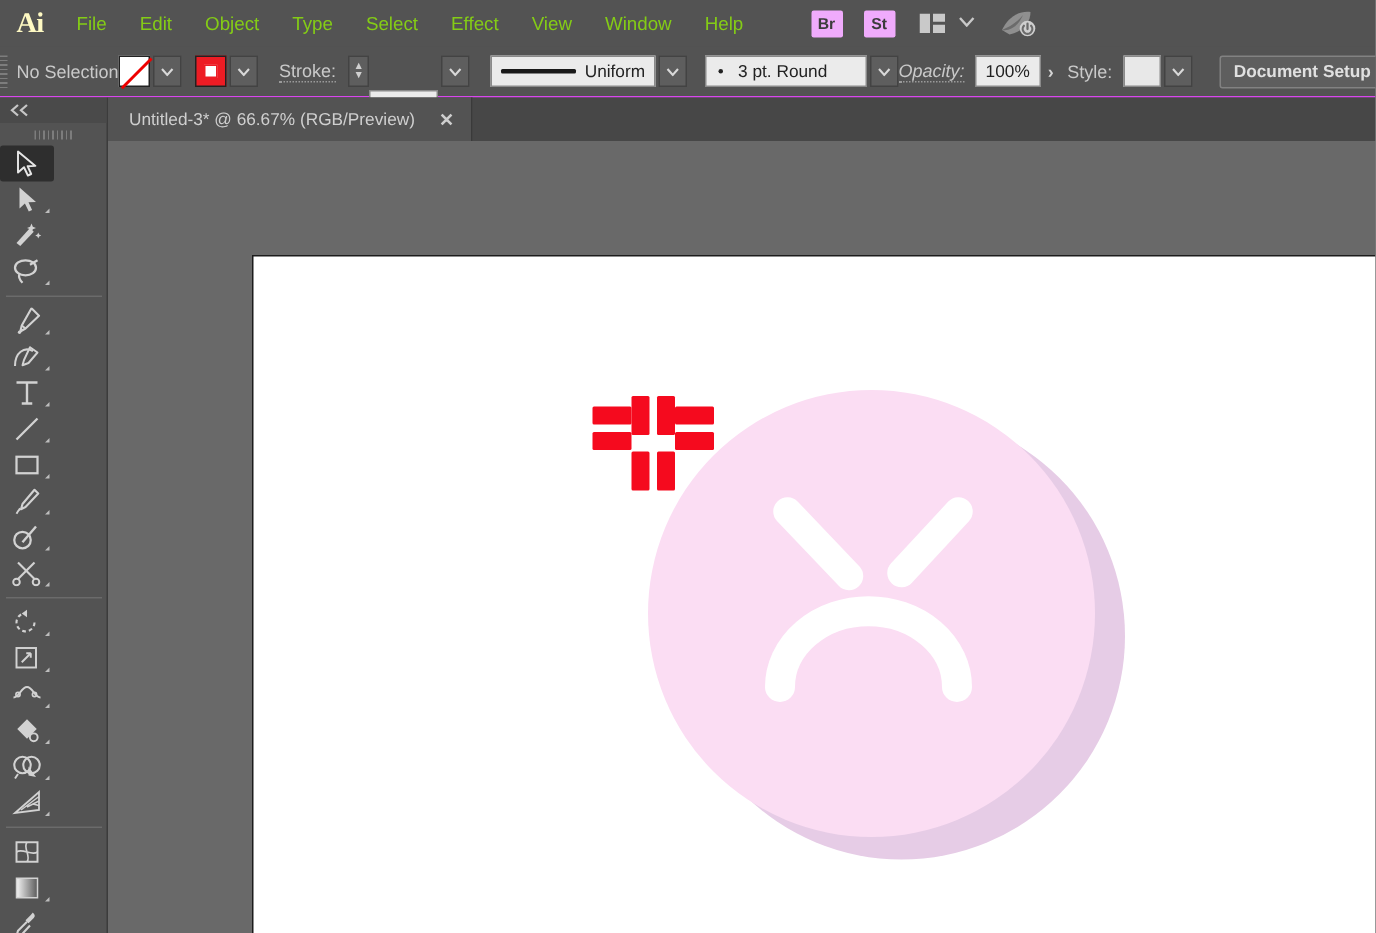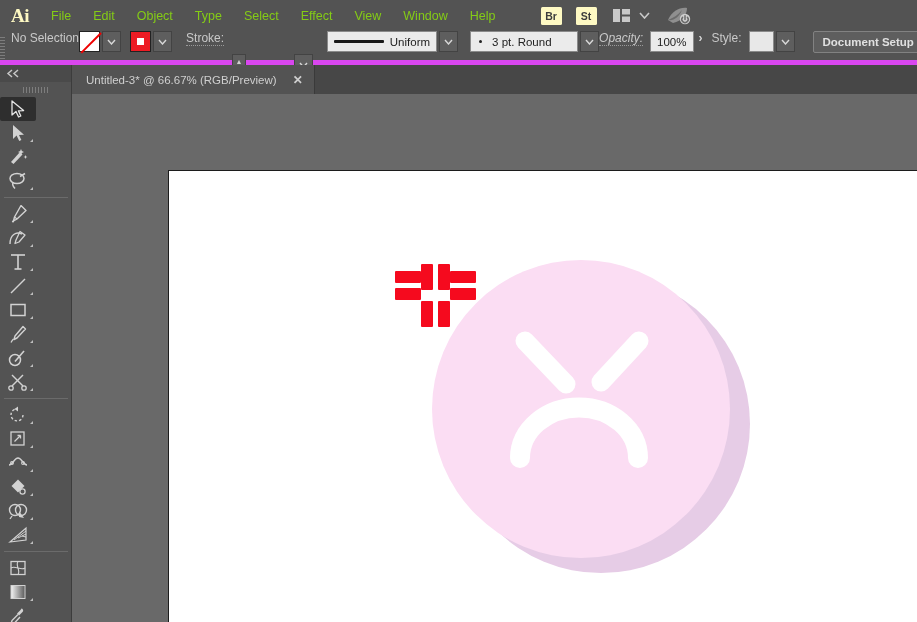--- a/index.html
+++ b/index.html
@@ -23,37 +23,37 @@
     color: #fef9c3; font-size: 19px; font-weight: bold;
     font-family: "Liberation Serif", serif;
     letter-spacing: -0.5px;
   }
   .menu-item {
     color: #84cc16; font-size: 12.5px;
     padding: 4px 11px; cursor: default; white-space: nowrap;
   }
   .menubar-right { display: flex; align-items: center; margin-left: 28px; gap: 2px; }
   .mini-btn {
-    background: #fef9c3; color: #3c3c3c;
+    background: #f0abfc; color: #3c3c3c;
     font-size: 10.5px; font-weight: bold;
     padding: 2px 4px; border-radius: 1.5px;
     min-width: 21px; height: 18px;
     display: flex; align-items: center; justify-content: center;
     margin: 0 6px;
   }
   .arrange-ico { display: flex; align-items: center; margin-left: 8px; }
   .chev { color: #c8c8c8; font-size: 10px; margin-left: 7px; }
   .rocket { margin-left: 14px; display: flex; align-items: center; }
 
   
   .controlbar {
     position: absolute; left: 0; top: 31px; width: 917px; height: 34px;
     background: #535353;
-    display: flex; align-items: flex-start;
-    border-bottom: 5px solid #d946ef;
+    display: flex; align-items: center;
+    border-bottom: 1px solid #d946ef;
   }
   .cb-grip {
     width: 11px; height: 34px;
     display: flex; align-items: center; justify-content: center;
   }
   .cb-grip i {
     display: block; width: 5px; height: 22px;
     background: repeating-linear-gradient(to bottom, #7d7d7d 0px, #7d7d7d 1px, #535353 1px, #535353 3px);
   }
   .cb-label {

